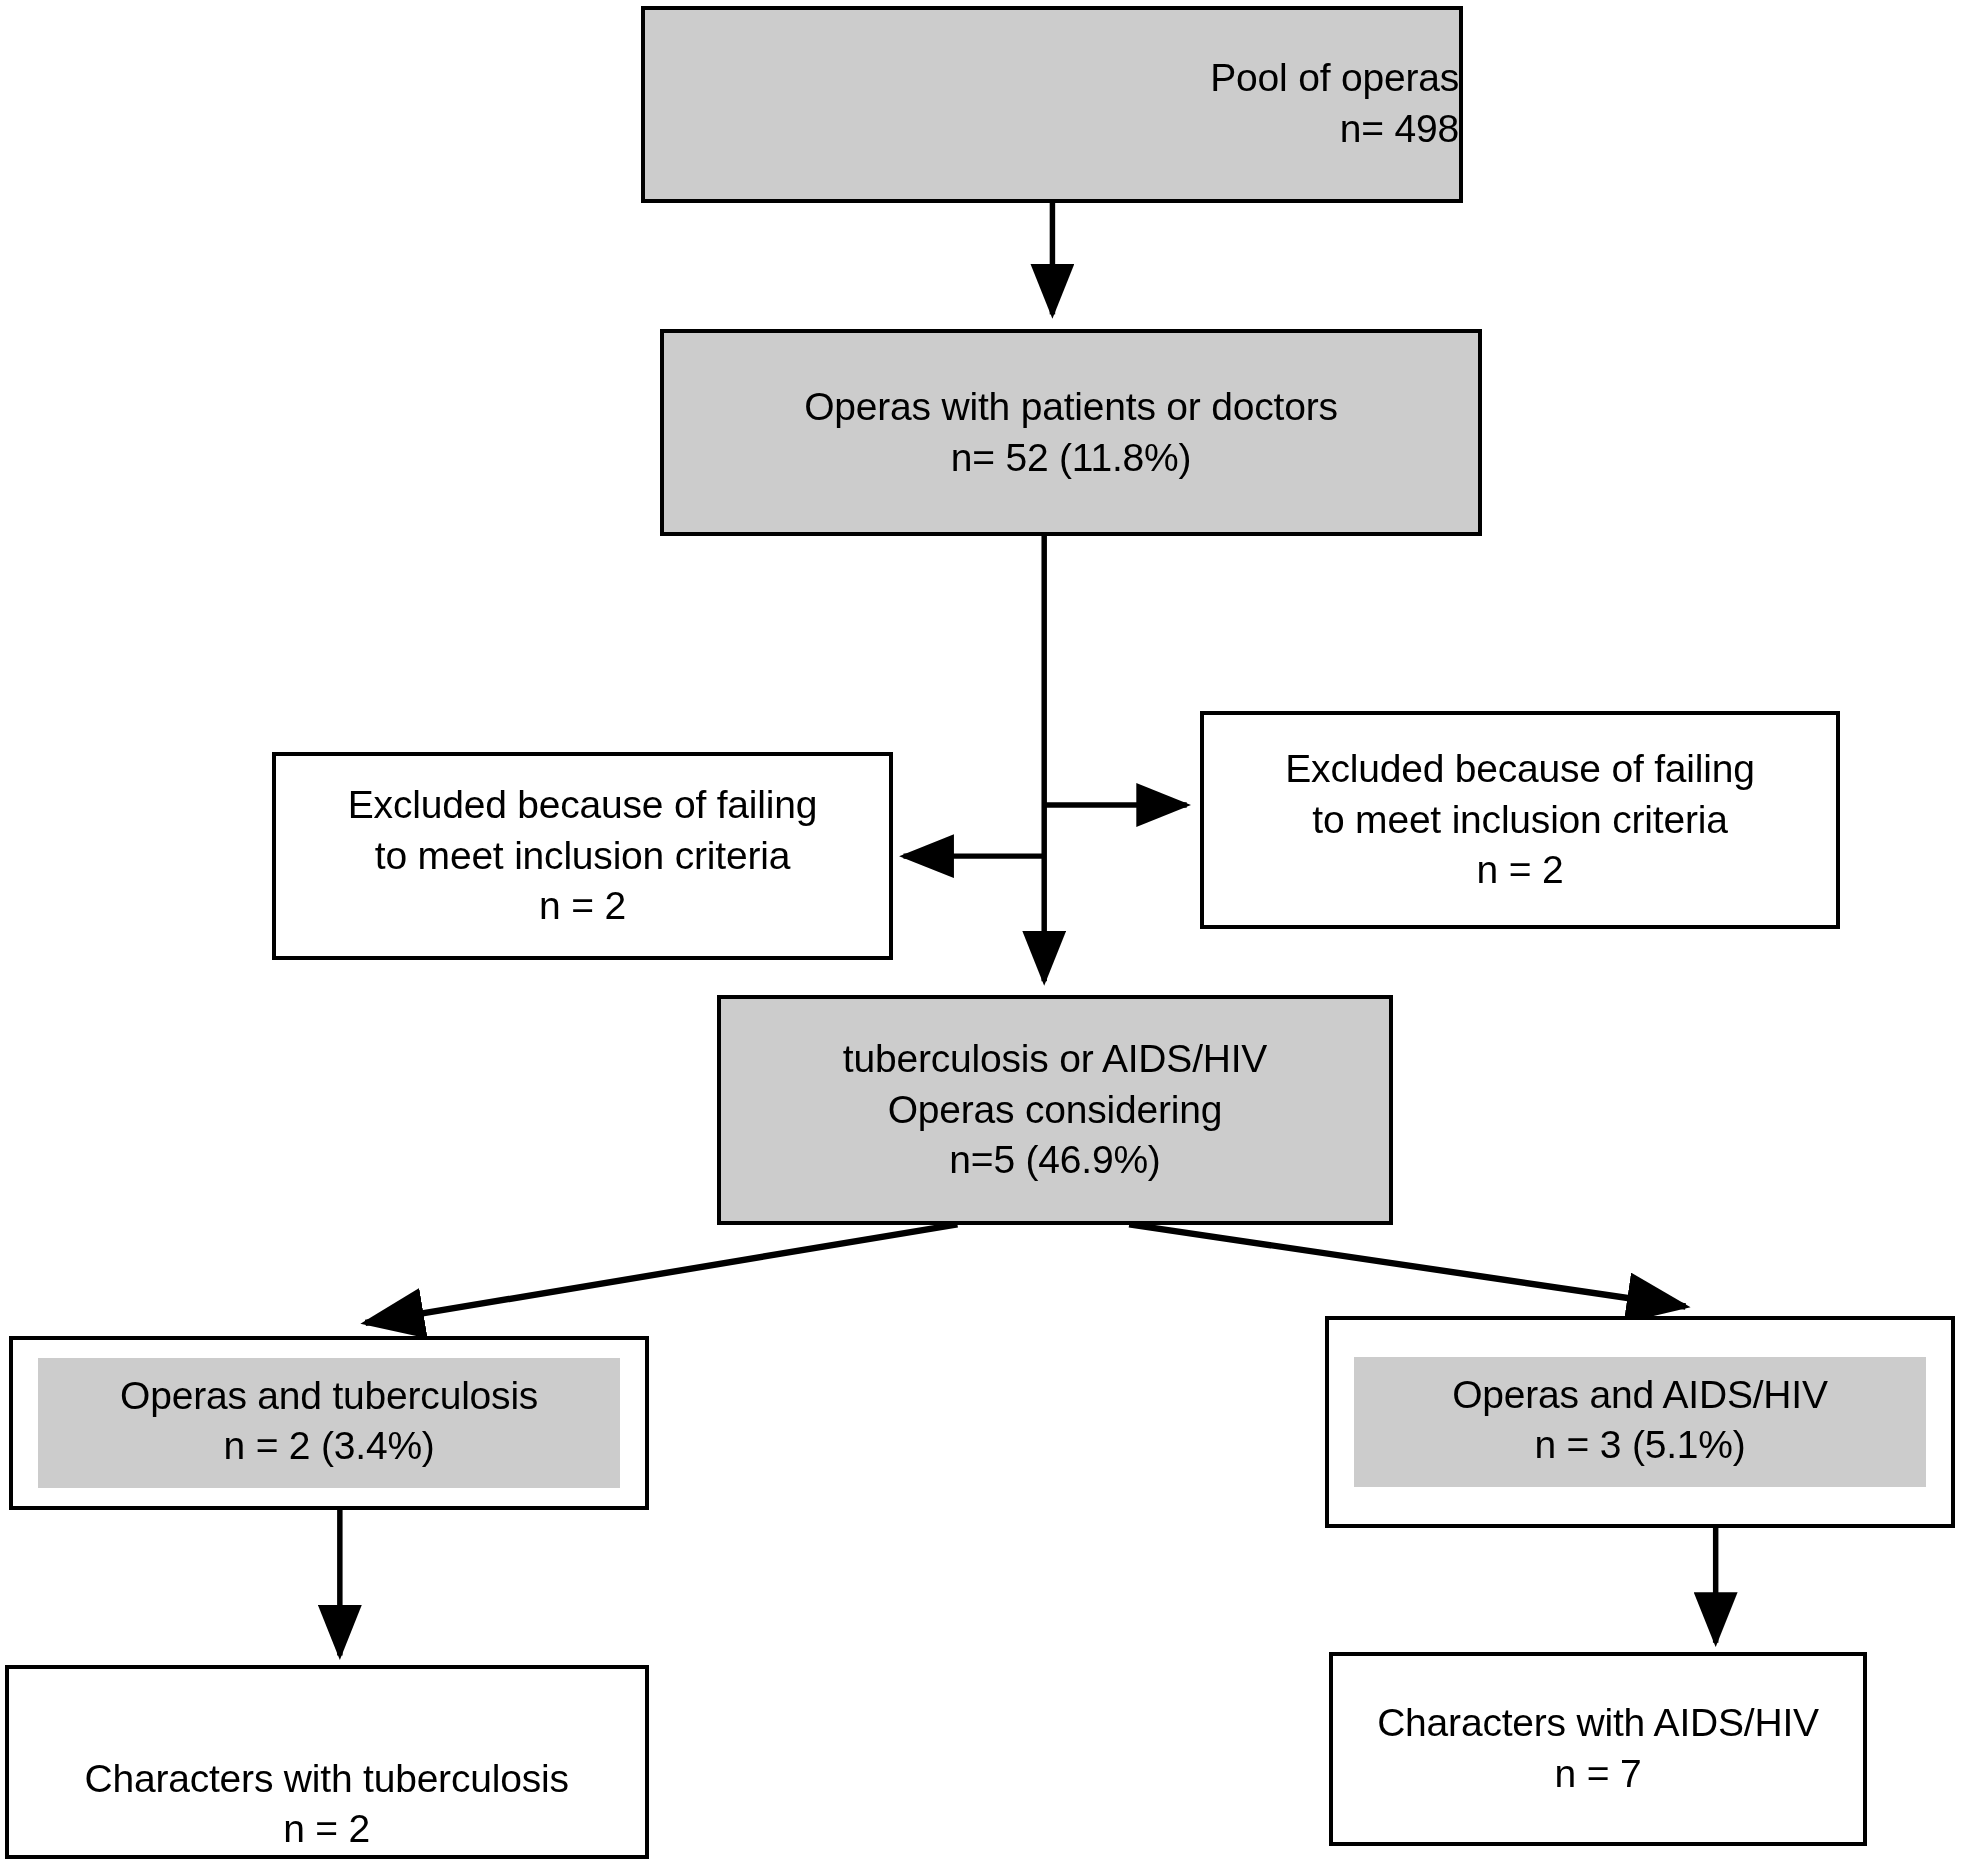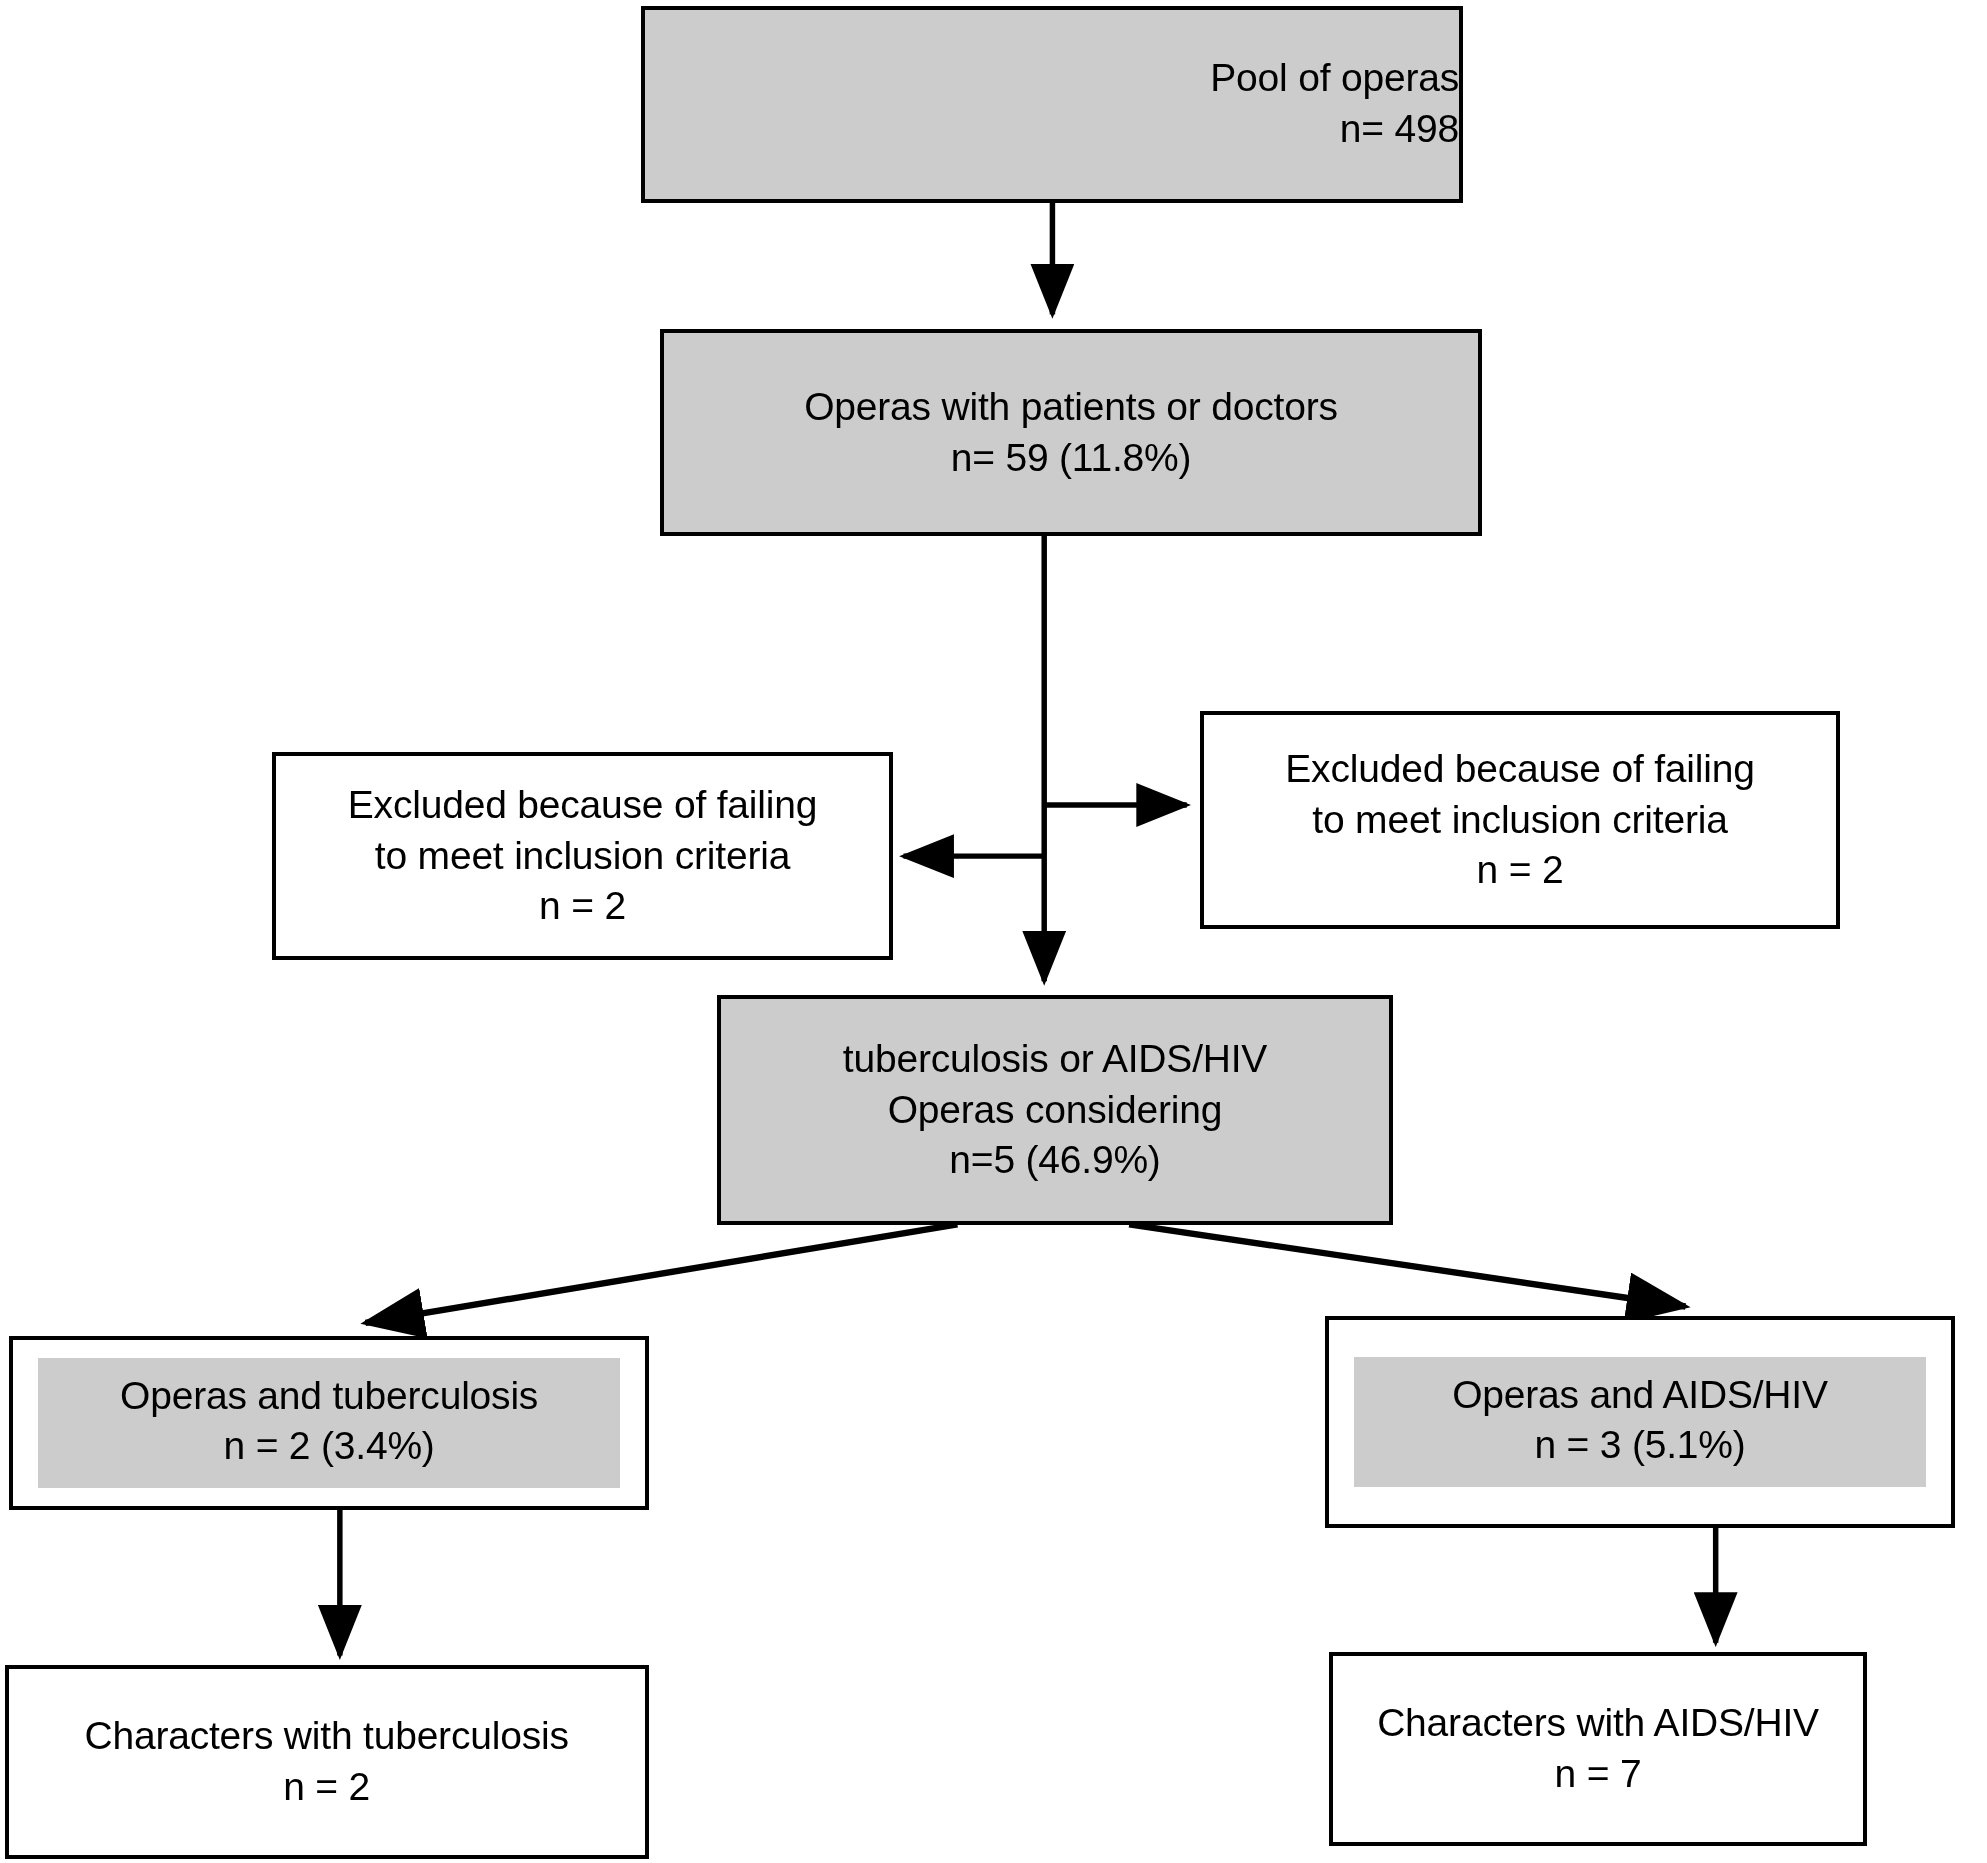--- a/index.html
+++ b/index.html
@@ -99,21 +99,21 @@
     </g>
   </svg>
 
   <div class="node gray" style="left:641px; top:5.5px; width:822px; height:197px;align-items:flex-end;">
     <span class="ln">Pool of operas</span>
     <span class="ln">n= 498</span>
   </div>
 
   <div class="node gray" style="left:660px; top:329px; width:822px; height:207px;">
     <span class="ln">Operas with patients or doctors</span>
-    <span class="ln">n= 59 (11.8%)</span>
+    <span class="ln">n= 52 (11.8%)</span>
   </div>
 
   <div class="node white" style="left:272px; top:752px; width:621px; height:208px;">
     <span class="ln">Excluded because of failing</span>
     <span class="ln">to meet inclusion criteria</span>
     <span class="ln">n = 2</span>
   </div>
 
   <div class="node white" style="left:1200px; top:711px; width:640px; height:218px;">
     <span class="ln">Excluded because of failing</span>
@@ -134,21 +134,21 @@
     </div>
   </div>
 
   <div class="node plated" style="left:1325px; top:1316px; width:630px; height:212px;">
     <div class="plate">
       <span class="ln">Operas and AIDS/HIV</span>
       <span class="ln">n = 3 (5.1%)</span>
     </div>
   </div>
 
-  <div class="node white" style="left:4.6px; top:1665px; width:644px; height:194px;">
+  <div class="node white" style="left:4.6px; top:1665px; width:644px; height:194px;justify-content:flex-end;">
     <span class="ln">Characters with tuberculosis</span>
     <span class="ln">n = 2</span>
   </div>
 
   <div class="node white" style="left:1329px; top:1652px; width:538px; height:194px;">
     <span class="ln">Characters with AIDS/HIV</span>
     <span class="ln">n = 7</span>
   </div>
 
 </div>

